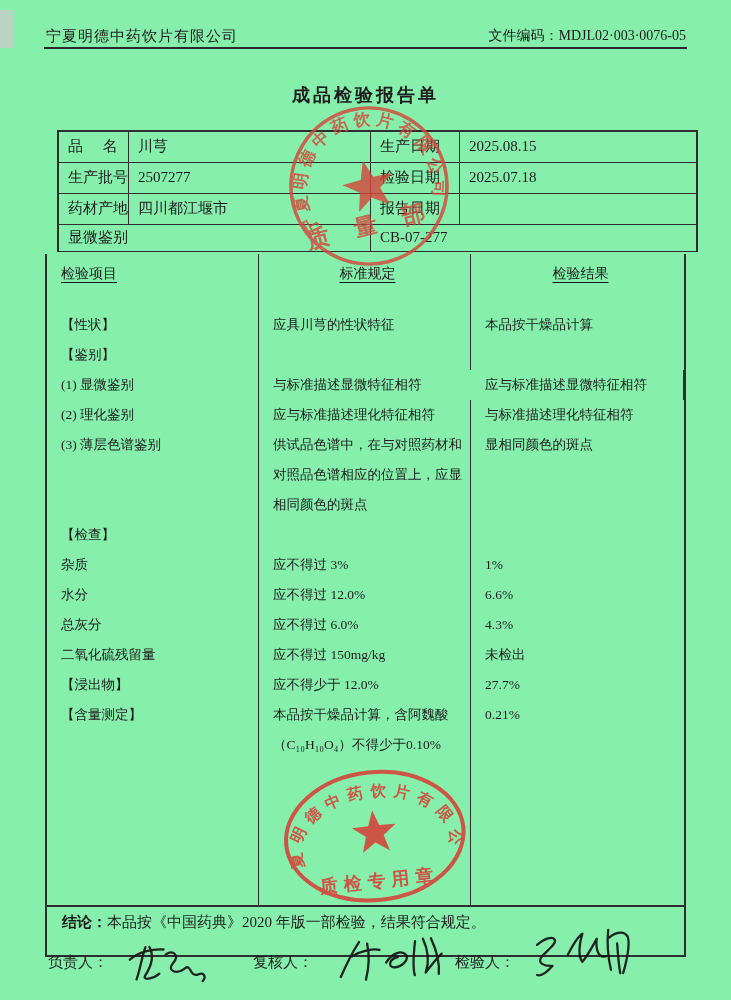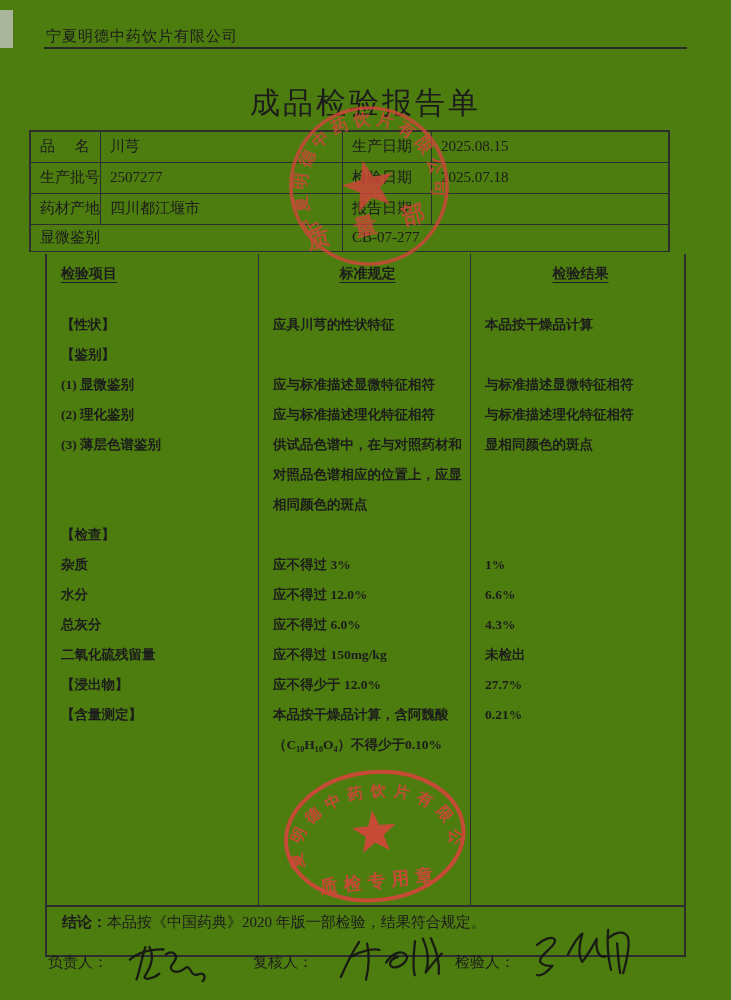--- a/index.html
+++ b/index.html
@@ -1,50 +1,50 @@
 <!DOCTYPE html>
 <html><head>
 <meta charset="utf-8">
 <style>
   * { box-sizing: border-box; margin: 0; padding: 0; }
   html,body { background:#ffffff; }
   .page {
     position: relative;
     width: 731px; height: 1000px;
     margin: 0 auto;
-    background: #4d7c0f;
+    background: #86efac;
     font-family: "Liberation Serif", "DejaVu Serif", serif;
     color: #1c1c1c;
     overflow: hidden;
   }
   .corner-artifact {
     position: absolute; left: 0; top: 10px; width: 13px; height: 38px;
     background: #c9c9c9; opacity: .75;
   }
   .header-company { position: absolute; left: 46px; top: 27px; font-size: 15px; letter-spacing: 1px; }
   .header-code { position: absolute; right: 45px; top: 27px; font-size: 14px; }
   .header-rule { position: absolute; left: 44px; top: 47px; width: 643px; height: 2px; background: #2a2a2a; }
   .title { position: absolute; left: 0; top: 83px; width: 100%; text-align: center;
-           font-size: 30px; font-weight: normal; letter-spacing: 3px; }
-
-  
-  .tableA { position: absolute; left: 29px; top: 130px; width: 641px;
+           font-size: 18px; font-weight: bold; letter-spacing: 3px; }
+
+  
+  .tableA { position: absolute; left: 57px; top: 130px; width: 641px;
             border: 2px solid #2e2e2e; border-bottom: 1px solid #2e2e2e; font-size: 15px; }
   .ta-row { display: grid; grid-template-columns: 70px 242px 89px 1fr;
             height: 31px; line-height: 29px; border-bottom: 1px solid #2e2e2e; }
   .ta-row:last-child { border-bottom: none; height: 26px; line-height: 24px; }
   .ta-row-last { grid-template-columns: 312px 1fr; }
   .ta-cell { padding-left: 9px; white-space: nowrap; overflow: hidden; }
   .ta-b { border-right: 1px solid #2e2e2e; }
   .spread { word-spacing: 16px; }
 
   
   .tableB { position: absolute; left: 45px; top: 254px; width: 641px; height: 651px;
             border: 2px solid #2e2e2e; border-top: none; border-bottom: none;
-            display: flex; flex-direction: column; font-size: 13.5px; font-weight: bold; }
+            display: flex; flex-direction: column; font-size: 13.5px; }
   .tb-row { display: grid; grid-template-columns: 212px 212px 1fr; }
   .tb-cell { padding: 0 8px 0 14px; line-height: 30px; }
   .cb1, .cb2 { border-right: 1px solid #2e2e2e; }
   .tb-head .tb-cell { line-height: 40px; height: 40px; font-size: 14px; }
   .tb-head .center { text-align: center; }
   .u { text-decoration: underline; text-underline-offset: 4px; }
   .tb-first .tb-cell { padding-top: 16px; }
   .tb-spacer { flex: 1; }
   .tb-spacer .tb-cell { height: 100%; }
 
@@ -62,20 +62,21 @@
   .stamp { position: absolute; pointer-events: none; }
   .stamp text { font-family: "Liberation Serif", "DejaVu Serif", serif; font-weight: bold; }
 </style>
 </head>
 <body>
 
 <div class="page">
   <div class="corner-artifact"></div>
 
   <div class="header-company">宁夏明德中药饮片有限公司</div>
+  <div class="header-code">文件编码：MDJL02·003·0076-05</div>
   <div class="header-rule"></div>
 
   <div class="title">成品检验报告单</div>
 
   <div class="tableA">
     <div class="ta-row">
       <div class="ta-cell ta-b spread">品 名</div>
       <div class="ta-cell ta-b">川芎</div>
       <div class="ta-cell ta-b">生产日期</div>
       <div class="ta-cell">2025.08.15</div>
@@ -109,22 +110,22 @@
       <div class="tb-cell cb2">应具川芎的性状特征</div>
       <div class="tb-cell">本品按干燥品计算</div>
     </div>
     <div class="tb-row">
       <div class="tb-cell cb1">【鉴别】</div>
       <div class="tb-cell cb2"></div>
       <div class="tb-cell"></div>
     </div>
     <div class="tb-row">
       <div class="tb-cell cb1">(1) 显微鉴别</div>
+      <div class="tb-cell">与标准描述显微特征相符</div>
       <div class="tb-cell cb2">应与标准描述显微特征相符</div>
-      <div class="tb-cell">与标准描述显微特征相符</div>
     </div>
     <div class="tb-row">
       <div class="tb-cell cb1">(2) 理化鉴别</div>
       <div class="tb-cell cb2">应与标准描述理化特征相符</div>
       <div class="tb-cell">与标准描述理化特征相符</div>
     </div>
     <div class="tb-row">
       <div class="tb-cell cb1">(3) 薄层色谱鉴别</div>
       <div class="tb-cell cb2">供试品色谱中，在与对照药材和对照品色谱相应的位置上，应显相同颜色的斑点</div>
       <div class="tb-cell">显相同颜色的斑点</div>

